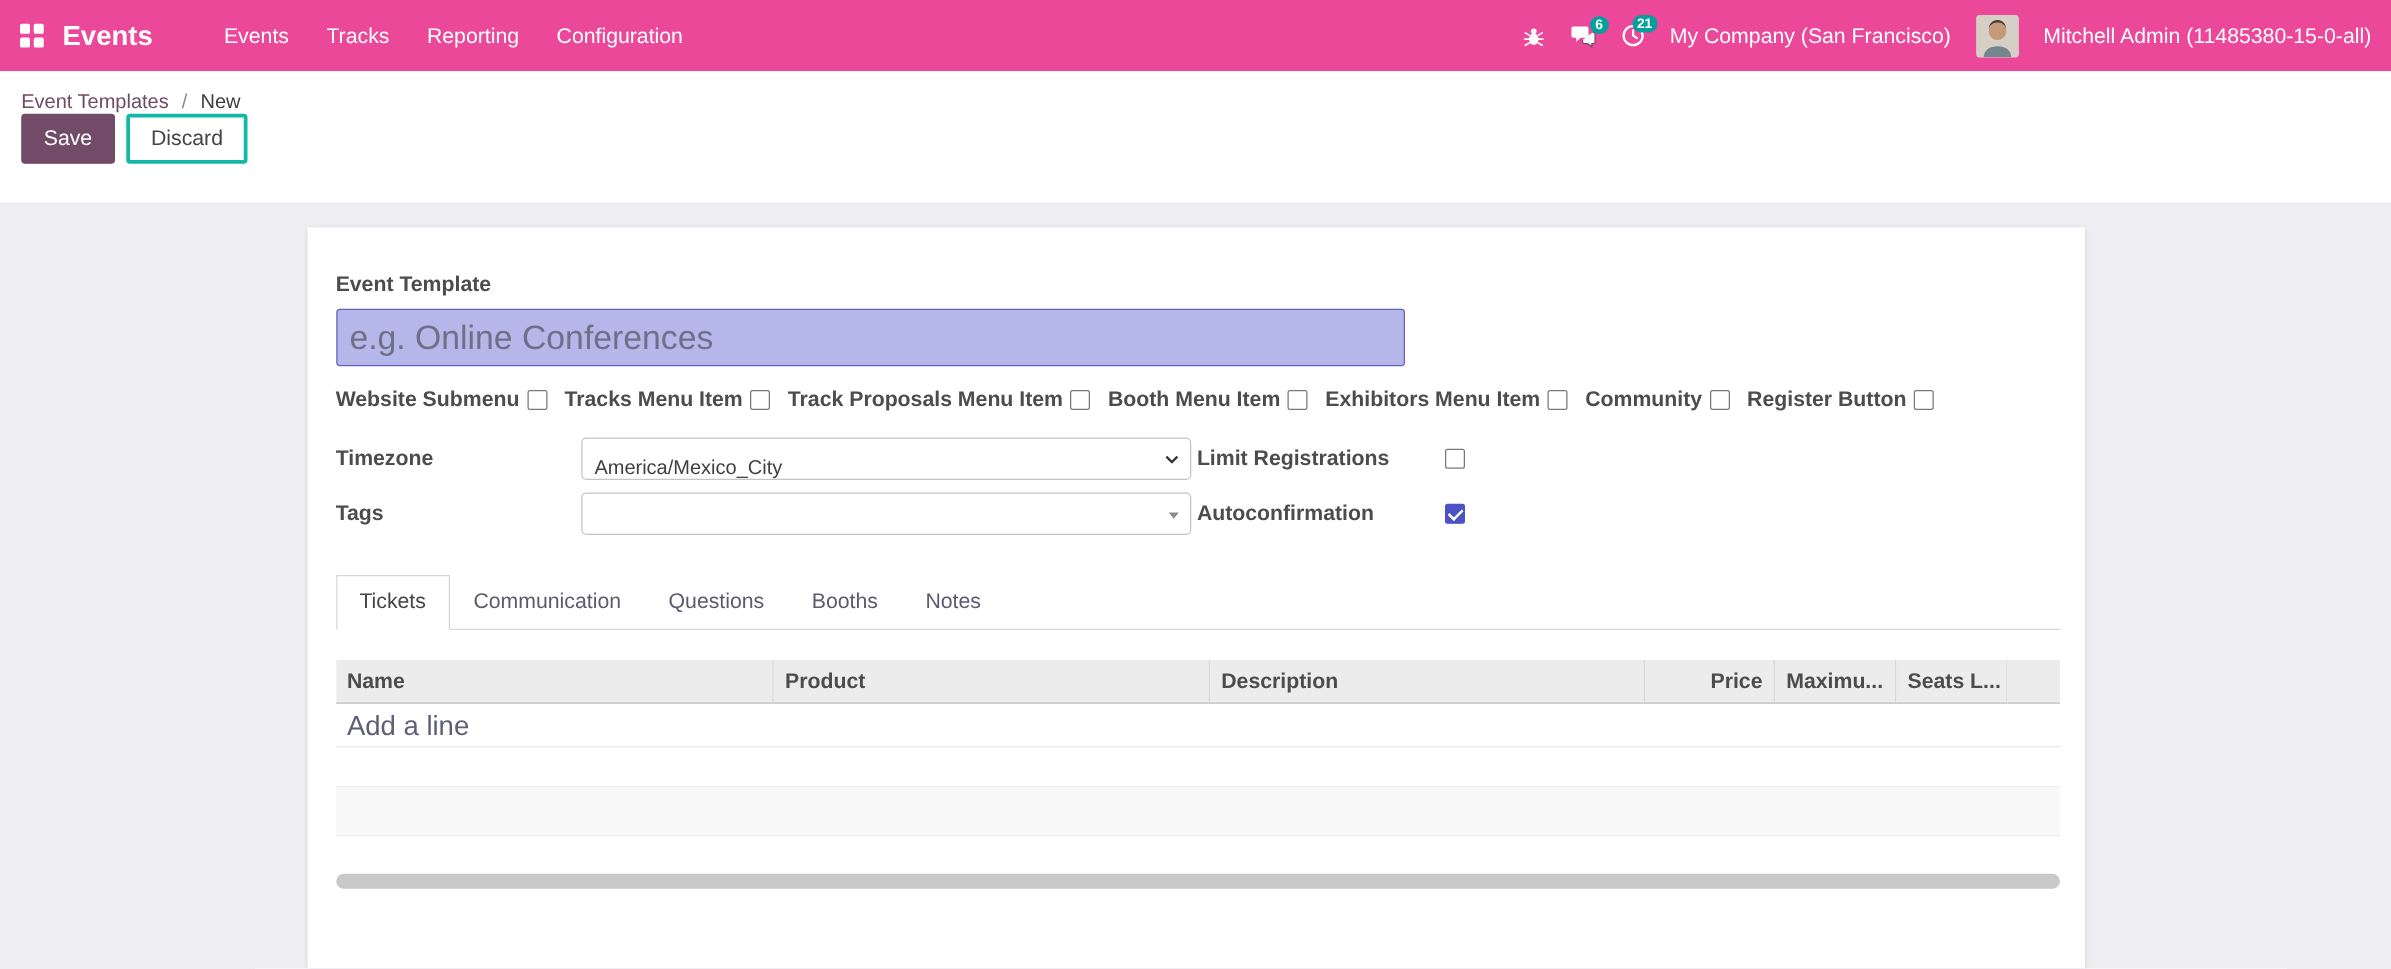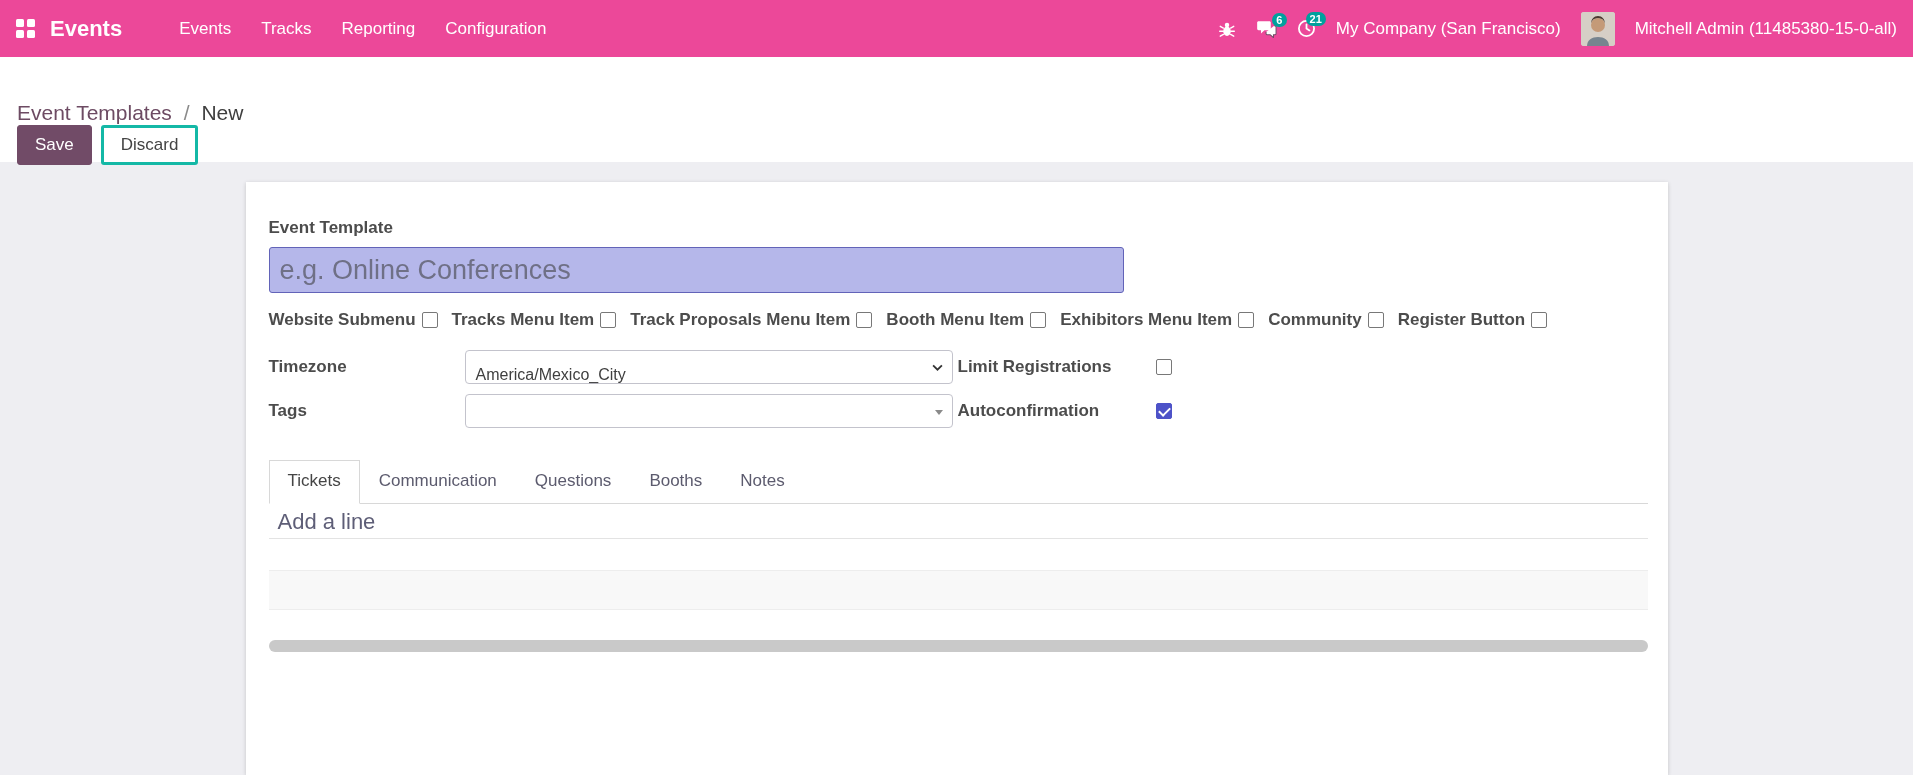--- a/index.html
+++ b/index.html
@@ -46,21 +46,21 @@
     font-weight: bold;
   }
   .company-name, .user-name { font-size: 17px; white-space: nowrap; cursor: pointer; }
   .avatar {
     width: 34px; height: 34px; border-radius: 3px; overflow: hidden;
     display: inline-block; cursor: pointer; background: #d8d2ca;
   }
 
   
   .control-panel { background: #fff; height: 105px; padding: 16px 0 0 17px; }
-  .breadcrumb { font-size: 21px; margin-top: 28px; }
+  .breadcrumb { font-size: 16px; }
   .breadcrumb .bc-parent { color: #6d4b63; text-decoration: none; cursor: pointer; }
   .breadcrumb .bc-sep { color: #8a8a8a; margin: 0 6px; }
   .breadcrumb .bc-current { color: #3f3f3f; }
   .cp-buttons { display: flex; gap: 9px; }
   .btn {
     font-family: inherit; font-size: 17px;
     padding: 7px 17px; border-radius: 3px; cursor: pointer; line-height: 20px;
   }
   .btn-primary { background: #714B67; color: #fff; border: 1px solid #714B67; }
   .btn-secondary { background: #fff; color: #444; border: 3px solid #14b8a6; }
@@ -323,20 +323,42 @@
     </div>
 
     <div class="tabs">
       <div class="tab active">Tickets</div>
       <div class="tab">Communication</div>
       <div class="tab">Questions</div>
       <div class="tab">Booths</div>
       <div class="tab">Notes</div>
     </div>
 
+    <table class="tickets-table">
+      <colgroup>
+        <col style="width:350px">
+          <col style="width:349px">
+          <col style="width:348px">
+        <col style="width:104px">
+          <col style="width:97px">
+          <col style="width:89px">
+          <col style="width:42px">
+      </colgroup>
+      <thead>
+        <tr>
+          <th>Name</th>
+          <th>Product</th>
+          <th>Description</th>
+          <th class="num">Price</th>
+          <th>Maximu...</th>
+          <th>Seats L...</th>
+          <th></th>
+        </tr>
+      </thead>
+    </table>
 
     <div class="table-body">
       <div class="add-line-row">Add a line</div>
       <div class="empty-row-1"></div>
       <div class="empty-row-2"></div>
       <div class="scroll-spacer"></div>
       <div class="hscrollbar"></div>
     </div>
 
   </div>

